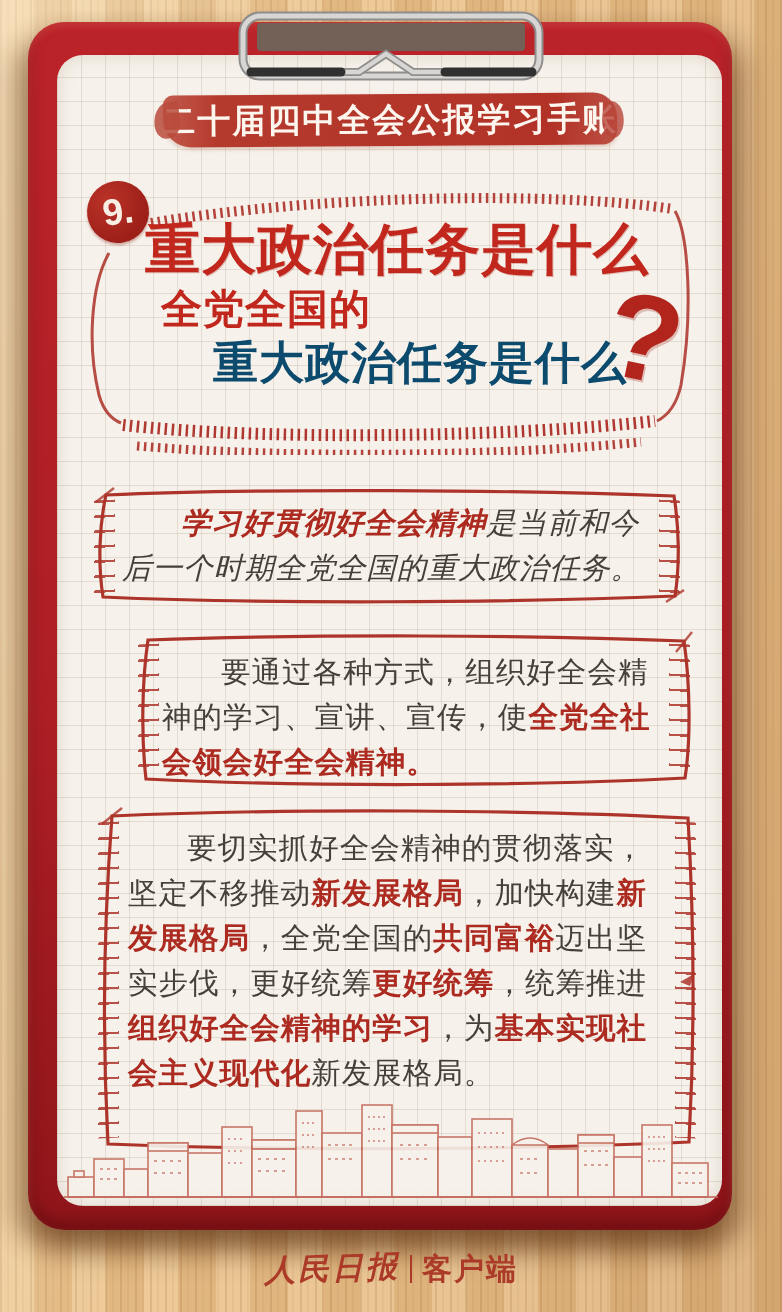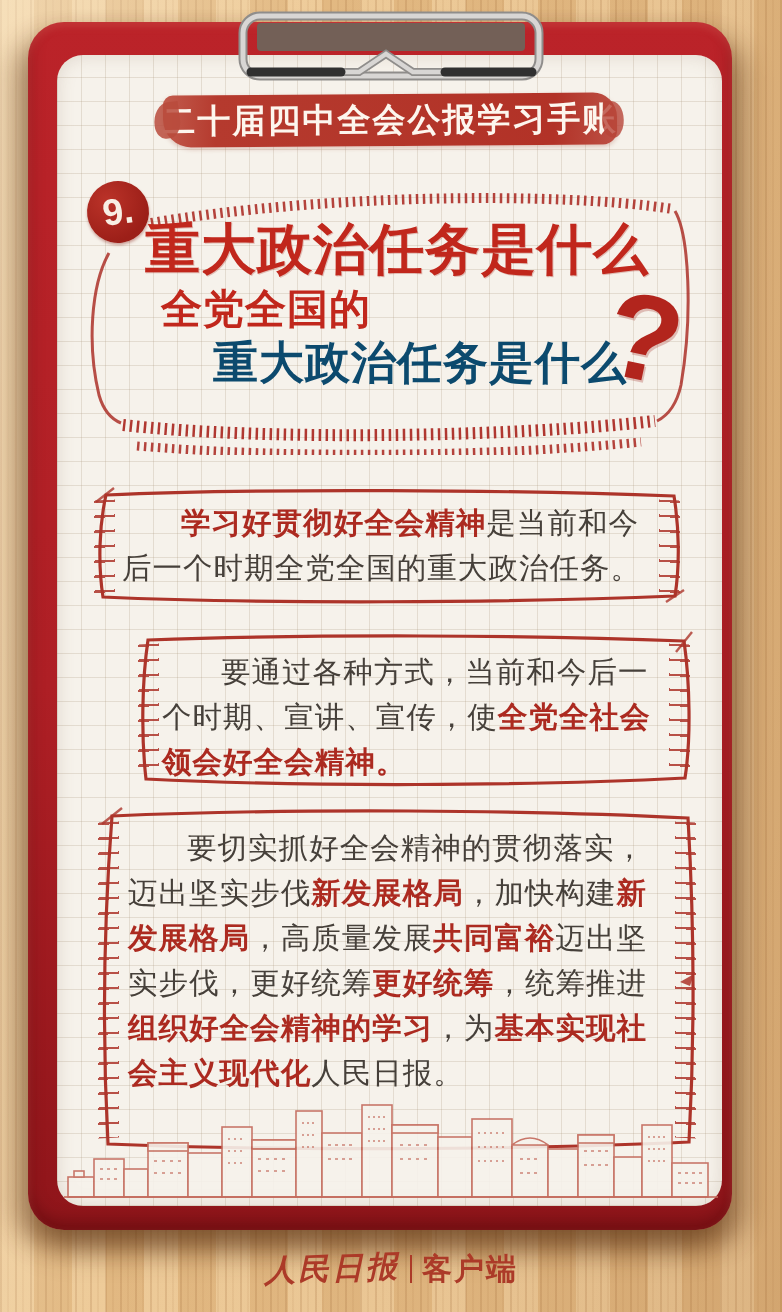--- a/index.html
+++ b/index.html
@@ -65,21 +65,21 @@
   .note-box{position:absolute;z-index:3;}
   .note-box svg.border{position:absolute;left:0;top:0;}
   .hatch{position:absolute;width:21px;z-index:1;
     background:repeating-linear-gradient(to bottom, rgba(173,52,42,.85) 0 2.5px, rgba(0,0,0,0) 2.5px 15px);}
   .hatch.left{left:6px;transform:skewY(-3deg);}
   .hatch.right{right:8px;transform:skewY(3deg);}
   .para{position:relative;z-index:2;color:#46403a;font-size:29.5px;line-height:45px;
     letter-spacing:.035em;text-indent:2em;}
   .para .em{color:#ac2a20;font-weight:bold;}
   #box1{left:88px;top:482px;width:600px;height:126px;}
-  #box1 .para{padding:19px 30px 0 34px;}
+  #box1 .para{padding:19px 30px 0 34px;font-style:italic;}
   #box2{left:132px;top:628px;width:566px;height:164px;}
   #box2 .para{padding:22px 26px 0 30px;}
   #box3{left:92px;top:802px;width:612px;height:352px;}
   #box3 .para{padding:24px 30px 0 36px;}
   #box1 .hatch{top:18px;bottom:14px;}
   #box2 .hatch{top:16px;bottom:18px;}
   #box3 .hatch{top:20px;bottom:16px;}
   
   .skyline{position:absolute;left:60px;top:1085px;width:662px;height:118px;z-index:4;}
   
@@ -142,32 +142,32 @@
   <div class="para"><span class="em">学习好贯彻好全会精神</span><span>是当前和今后一个时期全党全国的重大政治任务。</span></div>
 </div>
 
 <div class="note-box" id="box2">
   <svg class="border" width="566" height="164" viewBox="0 0 566 164">
     <path d="M16 12 C 180 6, 400 7, 552 13 C 558 55, 559 112, 553 150 C 400 158, 170 159, 14 151 C 9 108, 10 52, 16 12 Z" fill="none" stroke="#ad342a" stroke-width="3.2"></path>
     <path d="M544 24 L 560 4" fill="none" stroke="#ad342a" stroke-width="2.4" opacity=".8"></path>
   </svg>
   <div class="hatch left"></div>
   <div class="hatch right"></div>
-  <div class="para"><span>要通过各种方式，当前和今后一个时期、宣讲、宣传，使</span><span class="em">全党全社会领会好全会精神。</span></div>
+  <div class="para"><span>要通过各种方式，组织好全会精神的学习、宣讲、宣传，使</span><span class="em">全党全社会领会好全会精神。</span></div>
 </div>
 
 <div class="note-box" id="box3">
   <svg class="border" width="612" height="352" viewBox="0 0 612 352">
     <path d="M20 14 C 200 6, 440 8, 596 16 C 602 120, 603 230, 597 340 C 430 348, 180 349, 16 342 C 10 230, 12 118, 20 14 Z" fill="none" stroke="#ad342a" stroke-width="3.2"></path>
     <path d="M10 22 L 30 6" fill="none" stroke="#ad342a" stroke-width="2.4" opacity=".8"></path>
     <path d="M588 180 l 14 -8 l -4 12 z" fill="#ad342a" opacity=".85"></path>
   </svg>
   <div class="hatch left"></div>
   <div class="hatch right"></div>
-  <div class="para"><span>要切实抓好全会精神的贯彻落实，迈出坚实步伐</span><span class="em">新发展格局</span><span>，加快构建</span><span class="em">新发展格局</span><span>，高质量发展</span><span class="em">共同富裕</span><span>迈出坚实步伐，更好统筹</span><span class="em">更好统筹</span><span>，统筹推进</span><span class="em">组织好全会精神的学习</span><span>，为</span><span class="em">基本实现社会主义现代化</span><span>人民日报。</span></div>
+  <div class="para"><span>要切实抓好全会精神的贯彻落实，坚定不移推动</span><span class="em">新发展格局</span><span>，加快构建</span><span class="em">新发展格局</span><span>，全党全国的</span><span class="em">共同富裕</span><span>迈出坚实步伐，更好统筹</span><span class="em">更好统筹</span><span>，统筹推进</span><span class="em">组织好全会精神的学习</span><span>，为</span><span class="em">基本实现社会主义现代化</span><span>新发展格局。</span></div>
 </div>
 
 <div class="skyline">
   <svg width="662" height="118" viewBox="0 0 662 118">
     <g stroke="#c4695b" fill="#f6f2eb" stroke-width="1.6" opacity=".9">
       <rect x="8" y="92" width="26" height="20"></rect>
       <rect x="14" y="86" width="10" height="6"></rect>
       <rect x="34" y="74" width="30" height="38"></rect>
       <rect x="64" y="84" width="24" height="28"></rect>
       <rect x="88" y="58" width="40" height="54"></rect>

